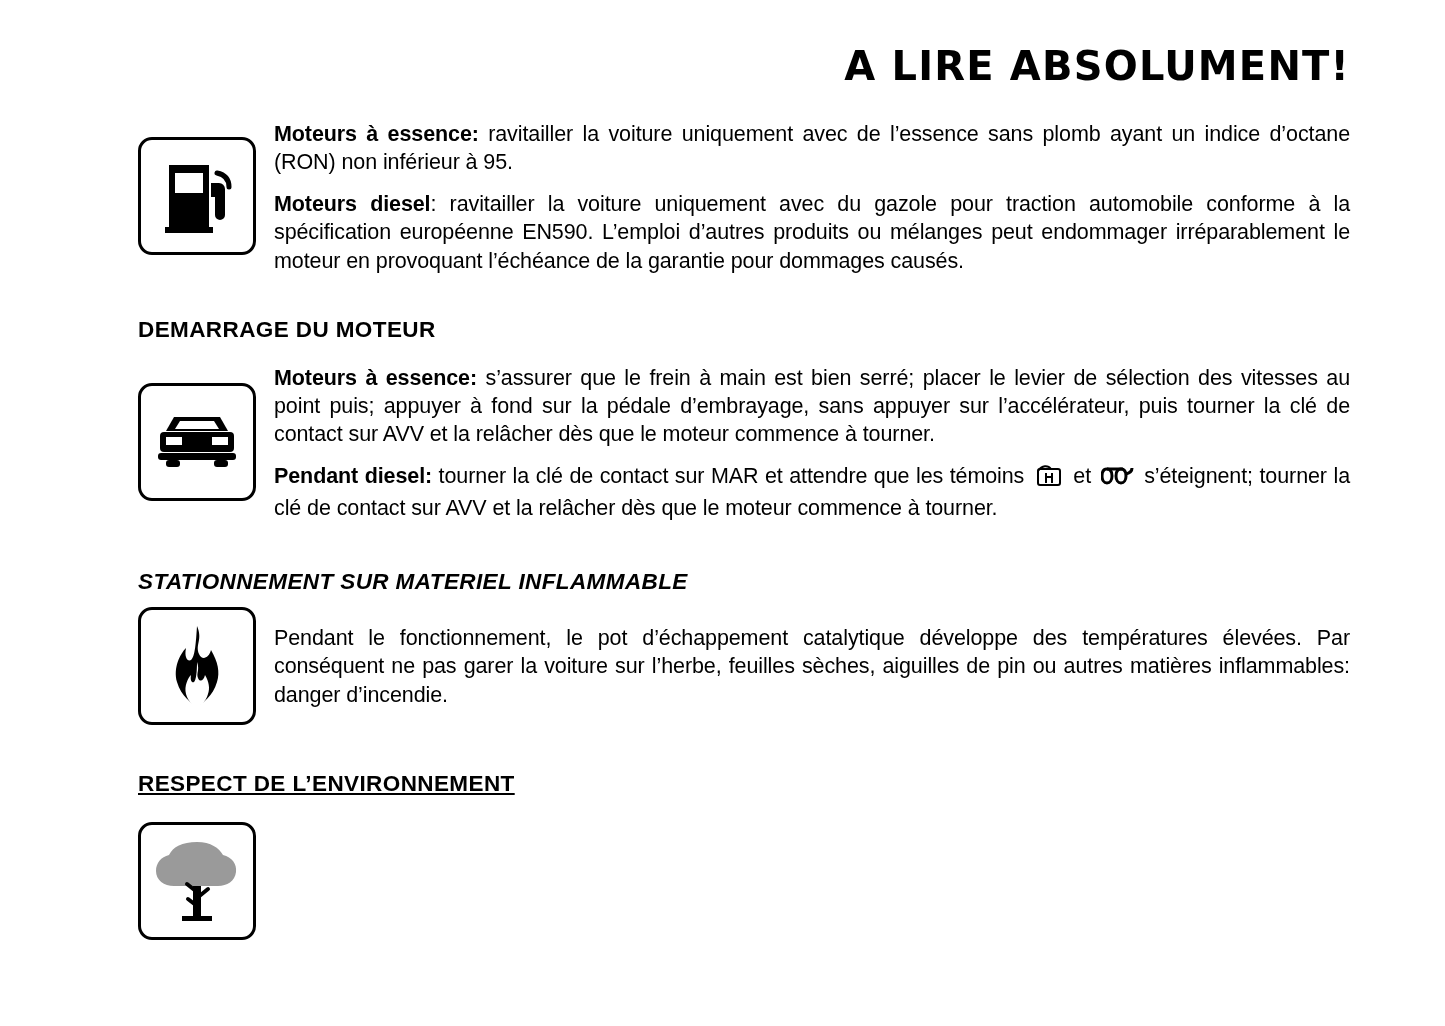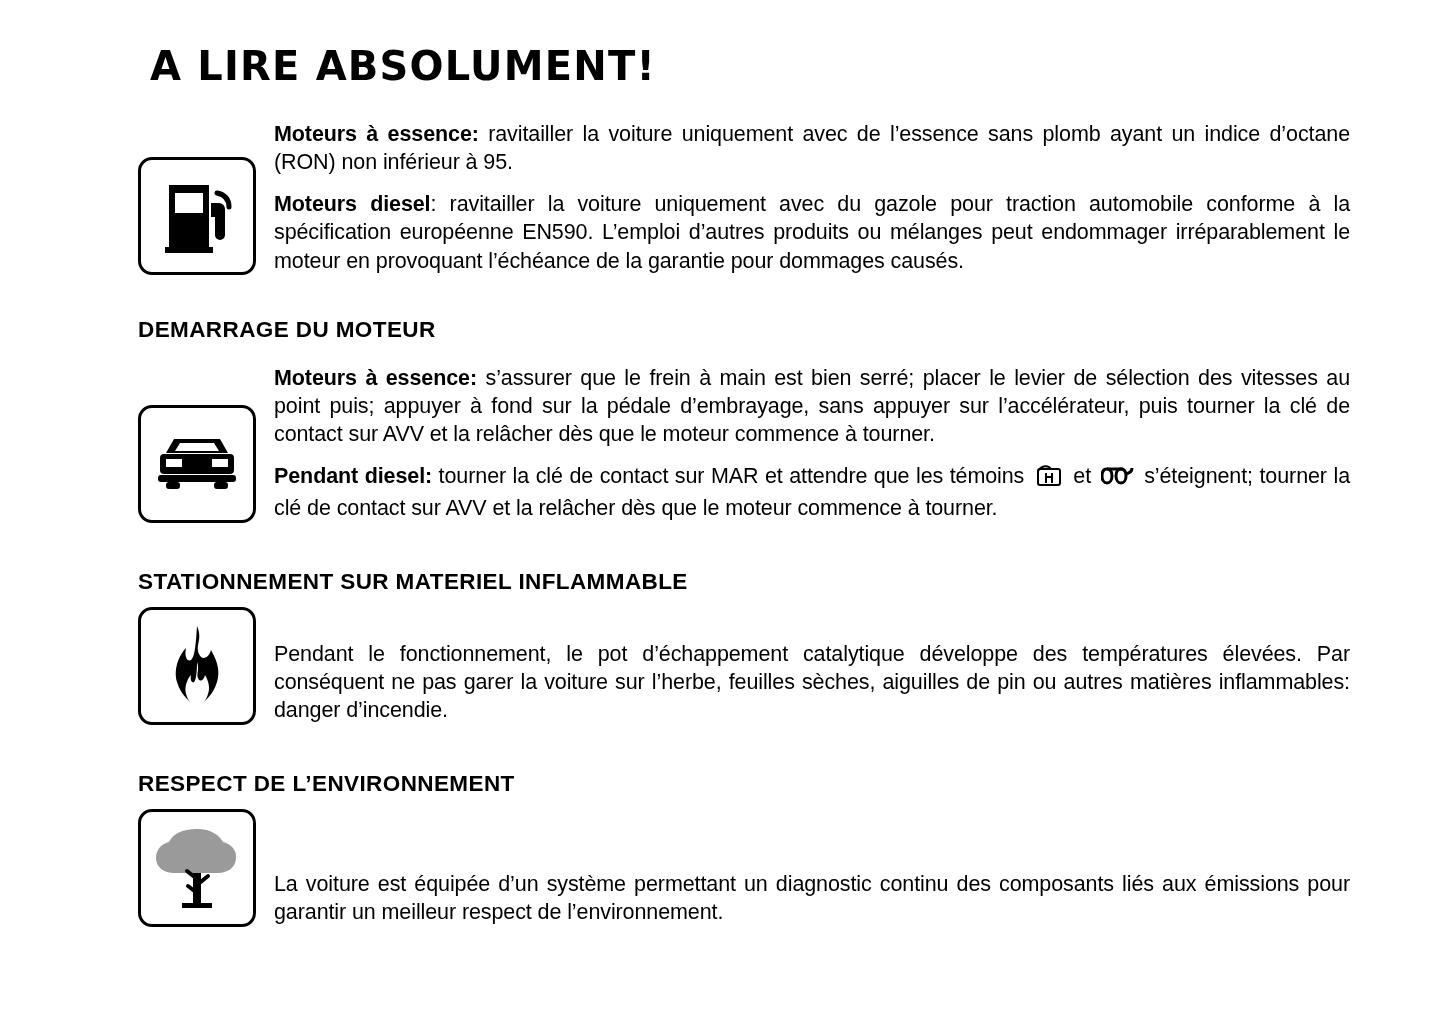--- a/index.html
+++ b/index.html
@@ -19,36 +19,37 @@
     width: 1445px;
     height: 1026px;
     box-sizing: border-box;
     padding: 30px 95px 0 138px;
   }
   .page-title {
     font-family: "DejaVu Sans", sans-serif;
     font-weight: bold;
     font-size: 40px;
     letter-spacing: 1.2px;
-    margin: 16px 0 32px 12px;
+    margin: 16px 0 32px 0;
     line-height: 1;
+    text-align: right;
   }
   .section {
     margin-bottom: 10px;
   }
   .section-heading {
     font-family: "Liberation Sans", sans-serif;
     font-weight: bold;
     font-size: 22.5px;
     letter-spacing: 0.4px;
     margin: 0 0 12px 0;
   }
   .section-body {
     display: flex;
-    align-items: flex-end;
+    align-items: center;
     margin-top: 8px;
   }
   .icon-box {
     flex: 0 0 auto;
     width: 118px;
     height: 118px;
     border: 3px solid #000;
     border-radius: 14px;
     box-sizing: border-box;
     margin-right: 18px;
@@ -77,22 +78,22 @@
     display: inline-block;
     vertical-align: -4px;
     margin: 0 3px;
   }
   
   #sec-fuel { margin-bottom: 42px; }
   #sec-start { margin-bottom: 46px; }
   #sec-park { margin-bottom: 46px; }
   #sec-env { margin-bottom: 0; }
   #sec-start .section-heading { margin-bottom: 19px; }
-  #sec-park .section-heading { margin-bottom: 12px; }
-  #sec-env .section-heading { margin-bottom: 12px; }
+  #sec-park .section-heading { margin-bottom: 12px; font-style: italic; }
+  #sec-env .section-heading { margin-bottom: 25px; text-decoration: underline; }
 </style>
 </head>
 <body>
 
 <div class="page">
 
   <h1 class="page-title">A LIRE ABSOLUMENT!</h1>
 
   <section class="section" id="sec-fuel">
     <div class="section-body">
@@ -171,19 +172,16 @@
       <div class="icon-box">
         <svg width="90" height="90" viewBox="0 0 90 90" aria-hidden="true">
 
           <path d="M45 6 c14 0 22 6 26 13 c9 2 14 9 13 17 c-1 9 -9 14 -18 14 h-44 c-10 0 -18 -6 -18 -15 c0 -8 5 -14 13 -16 c4 -8 13 -13 28 -13 z" fill="#9a9a9a"></path>
 
           <path d="M41 50 h8 v30 h-8 z" fill="#000"></path>
           <path d="M45 56 l-10 -8 M45 62 l11 -9 M45 70 l-9 -7" stroke="#000" stroke-width="4" fill="none" stroke-linecap="round"></path>
           <rect x="30" y="80" width="30" height="5" fill="#000"></rect>
         </svg>
       </div>
-      <div class="text-col">
-        <p class="para"><span class="lead"></span><span>La voiture est équipée d’un système permettant un diagnostic continu des composants liés aux émissions pour garantir un meilleur respect de l’environnement.</span></p>
-      </div>
     </div>
   </section>
 
 </div>
 
 </body></html>

